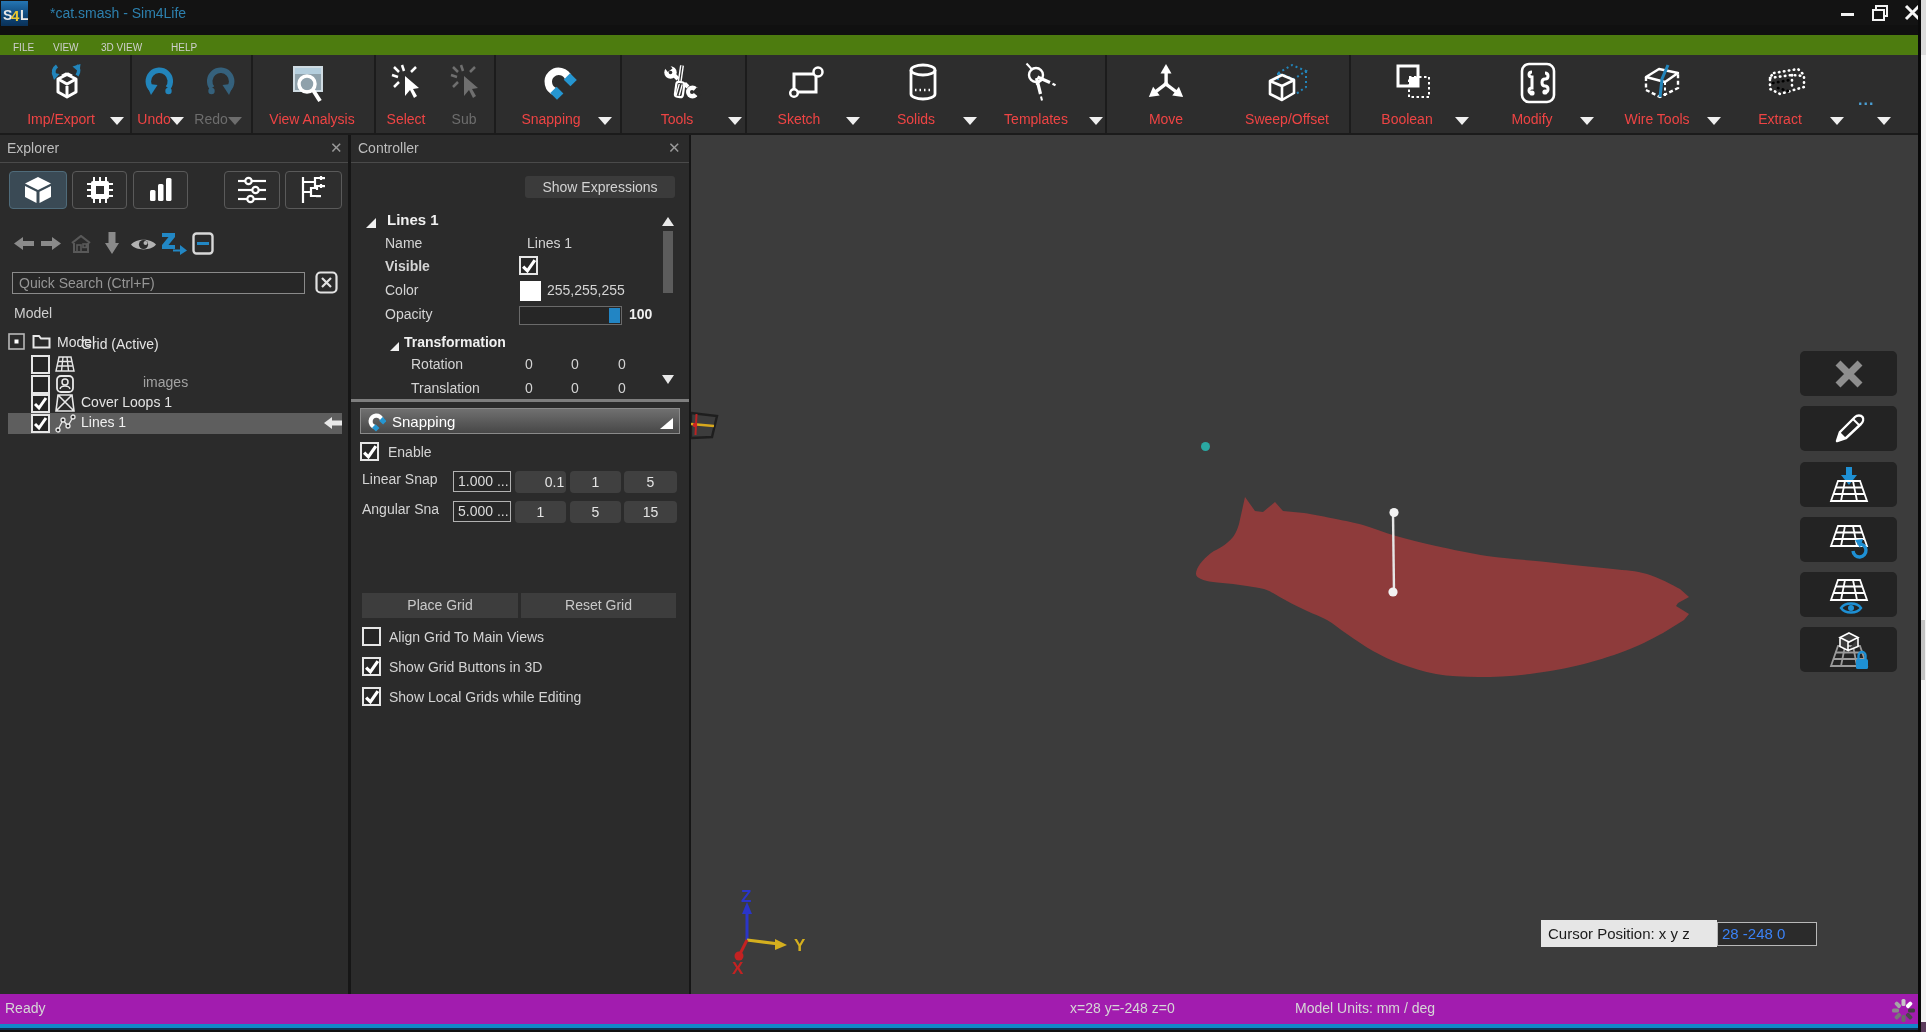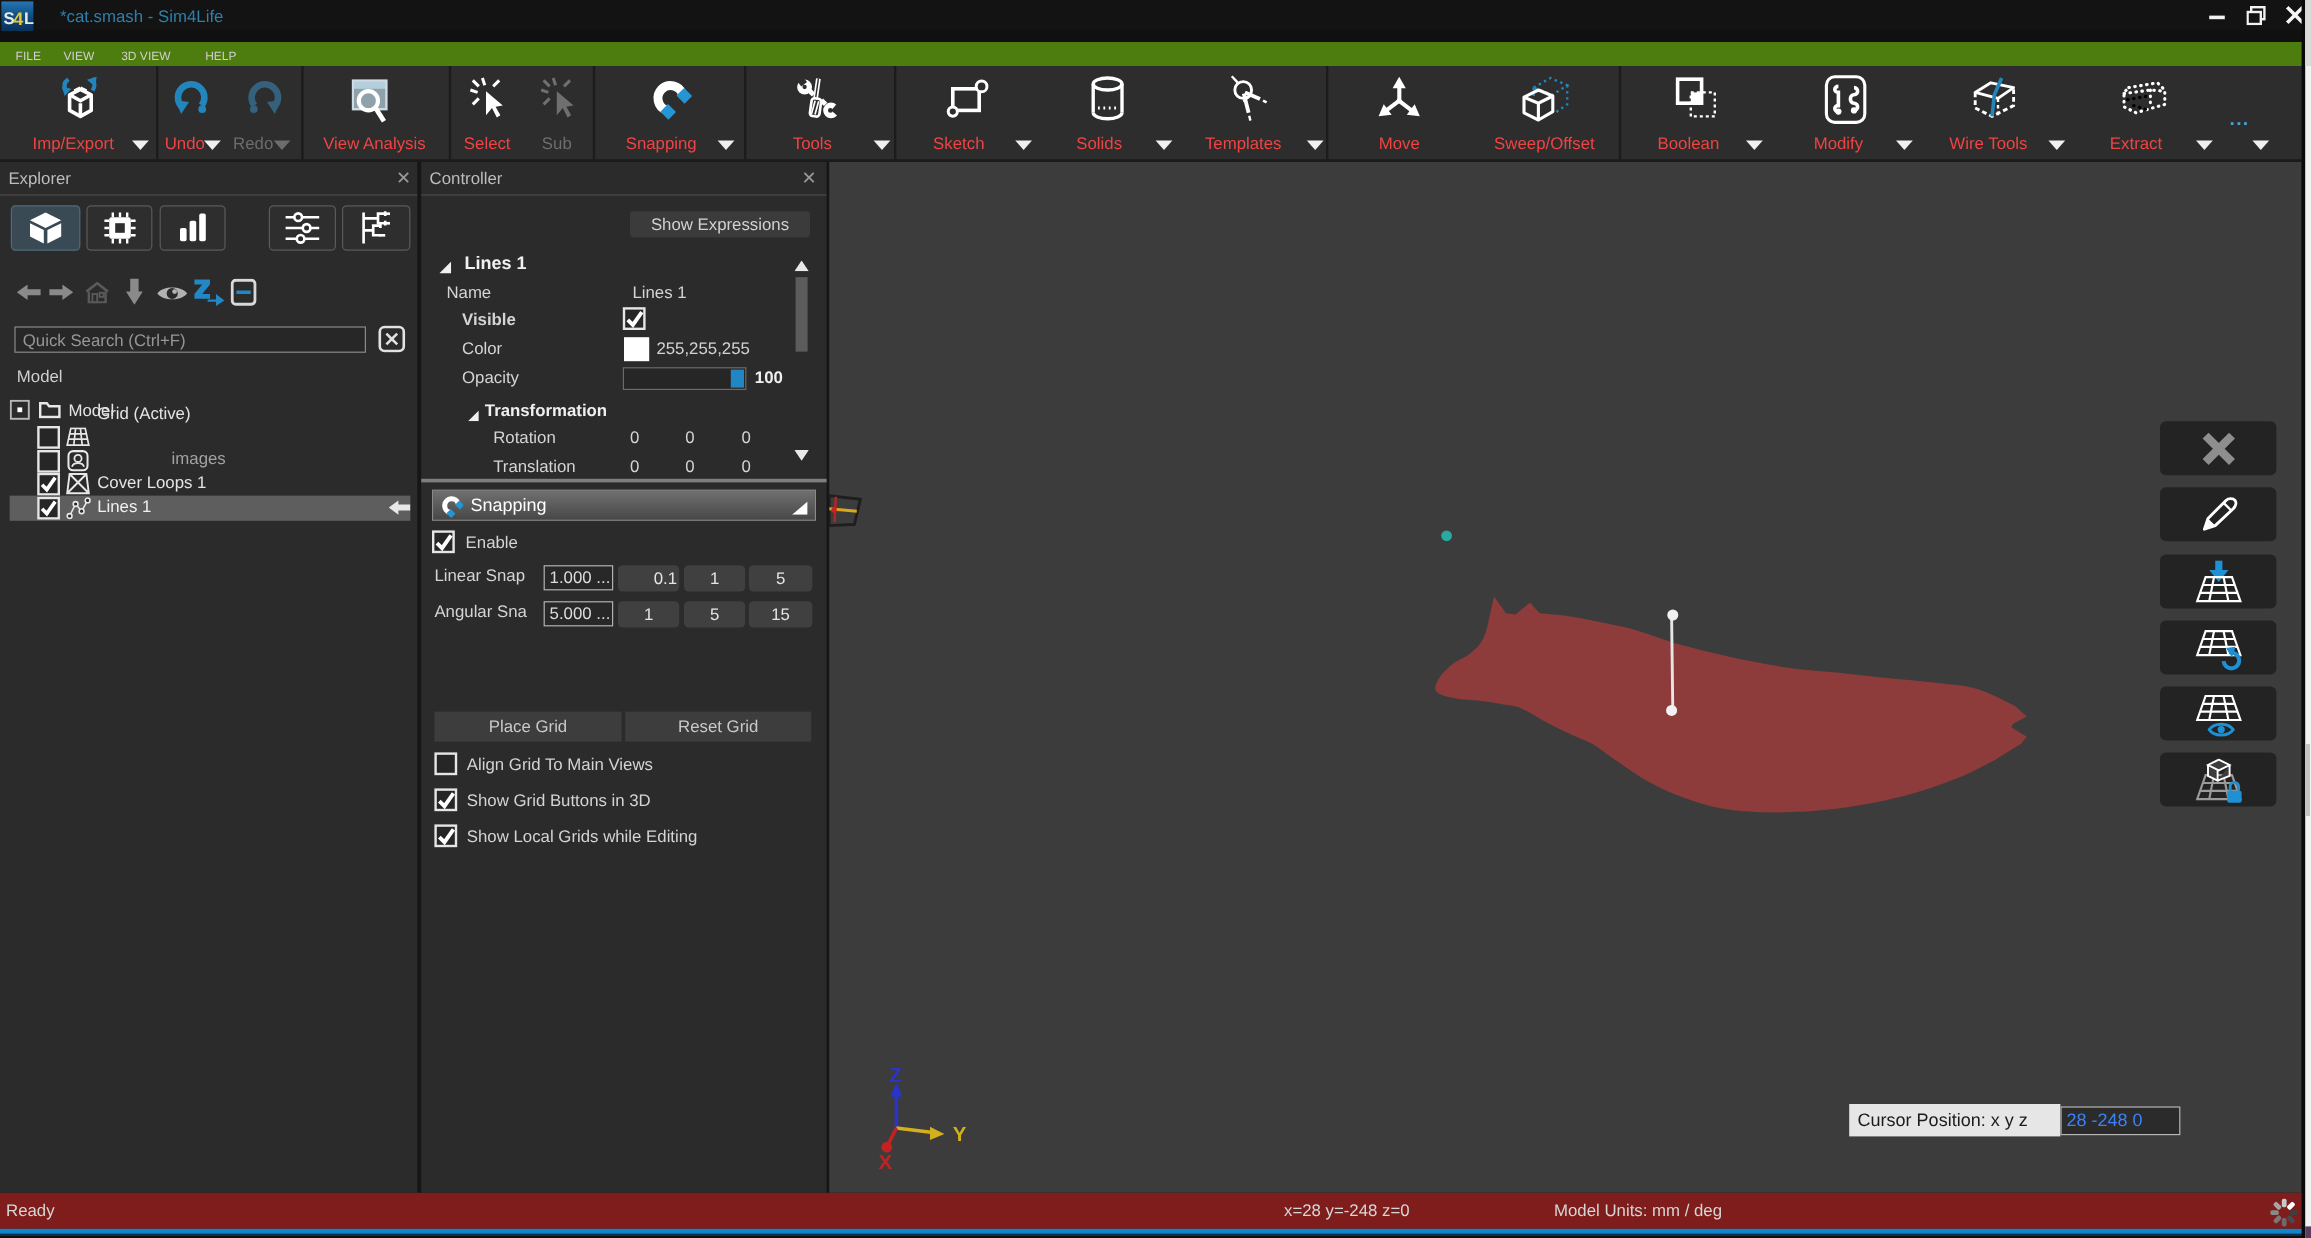--- a/index.html
+++ b/index.html
@@ -14,21 +14,21 @@
 .tlabel { position:absolute; top:56px; font-size:14px; color:#ef4444; white-space:nowrap; transform:translateX(-50%); }
 .tarrow { position:absolute; top:62px; width:0; height:0; border-left:7px solid transparent; border-right:7px solid transparent; border-top:8px solid #f0f0f0; }
 #tbline { left:0; top:133px; width:1921px; height:2px; background:#1b1b1b; }
 #explorer { left:0; top:135px; width:348px; height:859px; background:#2b2b2b; }
 #csep { left:348px; top:135px; width:3px; height:859px; background:#161616; }
 #controller { left:351px; top:135px; width:338px; height:859px; background:#2b2b2b; }
 #vsep { left:689px; top:135px; width:2px; height:859px; background:#161616; }
 #viewport { left:691px; top:135px; width:1227px; height:859px; background:#3c3c3c; }
 #rightedge { left:1918px; top:0; width:3px; height:1032px; background:#0a0a0a; }
 #sliver { left:1921px; top:0; width:5px; height:1032px; background:#f2f2f2; }
-#statusbar { left:0; top:994px; width:1921px; height:30px; background:#7f1d1d; color:#d6d6d6; font-size:14px; }
+#statusbar { left:0; top:994px; width:1921px; height:30px; background:#a21caf; color:#d6d6d6; font-size:14px; }
 #bluebar { left:0; top:1024px; width:1921px; height:6px; background:#1187c9; border-bottom:2px solid #0d3050; }
 .ptitle { position:absolute; left:7px; top:5px; font-size:14px; color:#bdbdbd; }
 .pclose { position:absolute; top:4px; font-size:15px; color:#9a9a9a; }
 .hline { position:absolute; height:1px; background:#4a4a4a; }
 .ebtn { position:absolute; top:36px; height:38px; background:#2e2e2e; border:1px solid #5a5a5a; border-radius:4px; }
 .ebtn.active { background:#3a4a55; border-color:#4f6b7a; }
 .ck { position:absolute; width:19px; height:19px; border:2px solid #e6e6e6; background:#262626; }
 .lbl { position:absolute; font-size:14px; color:#d4d4d4; white-space:nowrap; }
 .boldlbl { position:absolute; font-size:14px; font-weight:bold; color:#f0f0f0; white-space:nowrap; }
 .sechdr { position:absolute; left:9px; width:320px; height:26px; background:linear-gradient(#707070,#474747); border:1px solid #8a8a8a; }
@@ -418,21 +418,21 @@
 <div id="csep" class="abs"></div>
 <div id="controller" class="abs">
   <span class="ptitle">Controller</span>
     <span class="pclose" style="left:317px;">✕</span>
   <div class="hline" style="left:0;top:27px;width:338px;"></div>
   <div class="abs" style="left:174px;top:41px;width:150px;height:22px;background:#3b3b3b;border-radius:3px;color:#d2d2d2;font-size:14px;text-align:center;line-height:22px;">Show Expressions</div>
   <svg class="abs" style="left:15px;top:83px;" width="10" height="10" viewBox="0 0 10 10">
       <path d="M10 0 L10 10 L0 10 Z" fill="#f0f0f0"></path>
     </svg>
   <span class="boldlbl" style="left:36px;top:76px;font-size:15px;">Lines 1</span>
-  <span class="lbl" style="left:21px;top:100px;">Name</span>
+  <span class="lbl" style="left:34px;top:100px;">Name</span>
     <span class="lbl" style="left:176px;top:100px;">Lines 1</span>
   <span class="lbl" style="left:34px;top:123px;font-weight:bold;">Visible</span>
   <div class="ck" style="left:168px;top:121px;"><svg width="16" height="16" viewBox="0 0 15 15">
         <path d="M2 8 L6 12 L13 2" fill="none" stroke="#fff" stroke-width="3"></path>
       </svg></div>
   <span class="lbl" style="left:34px;top:147px;">Color</span>
   <div class="abs" style="left:169px;top:146px;width:21px;height:20px;background:#fff;"></div>
   <span class="lbl" style="left:196px;top:147px;">255,255,255</span>
   <span class="lbl" style="left:34px;top:171px;">Opacity</span>
   <div class="abs" style="left:168px;top:171px;width:103px;height:19px;background:#262626;border:1px solid #6a6a6a;">

